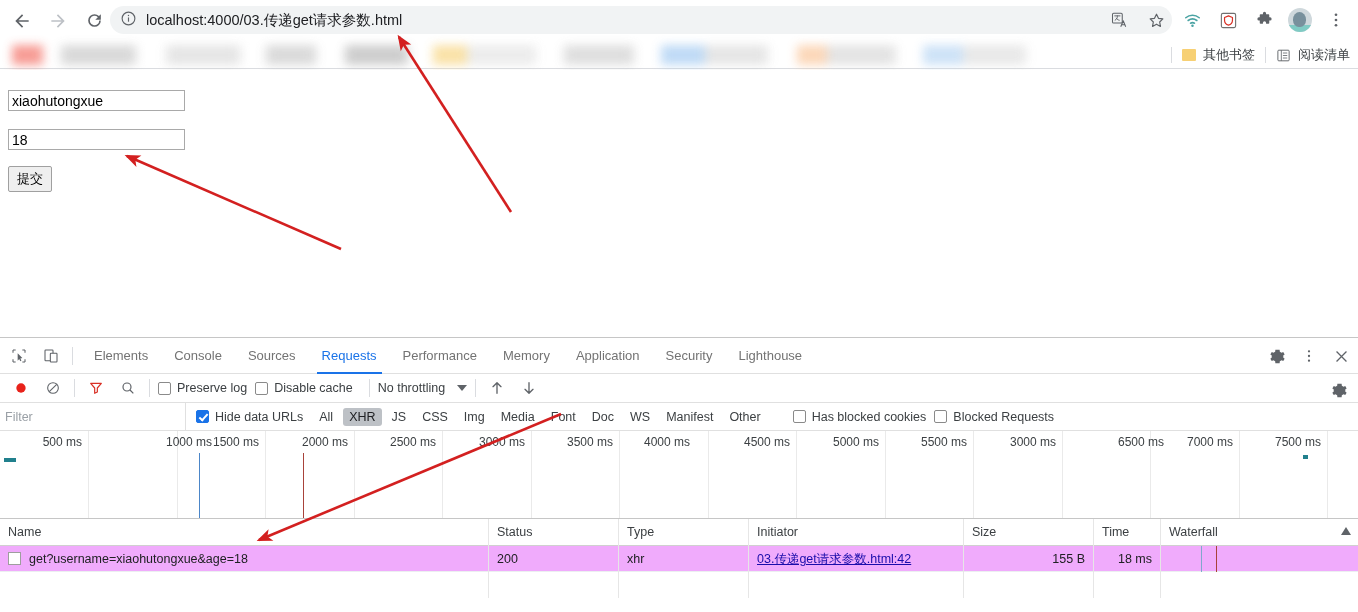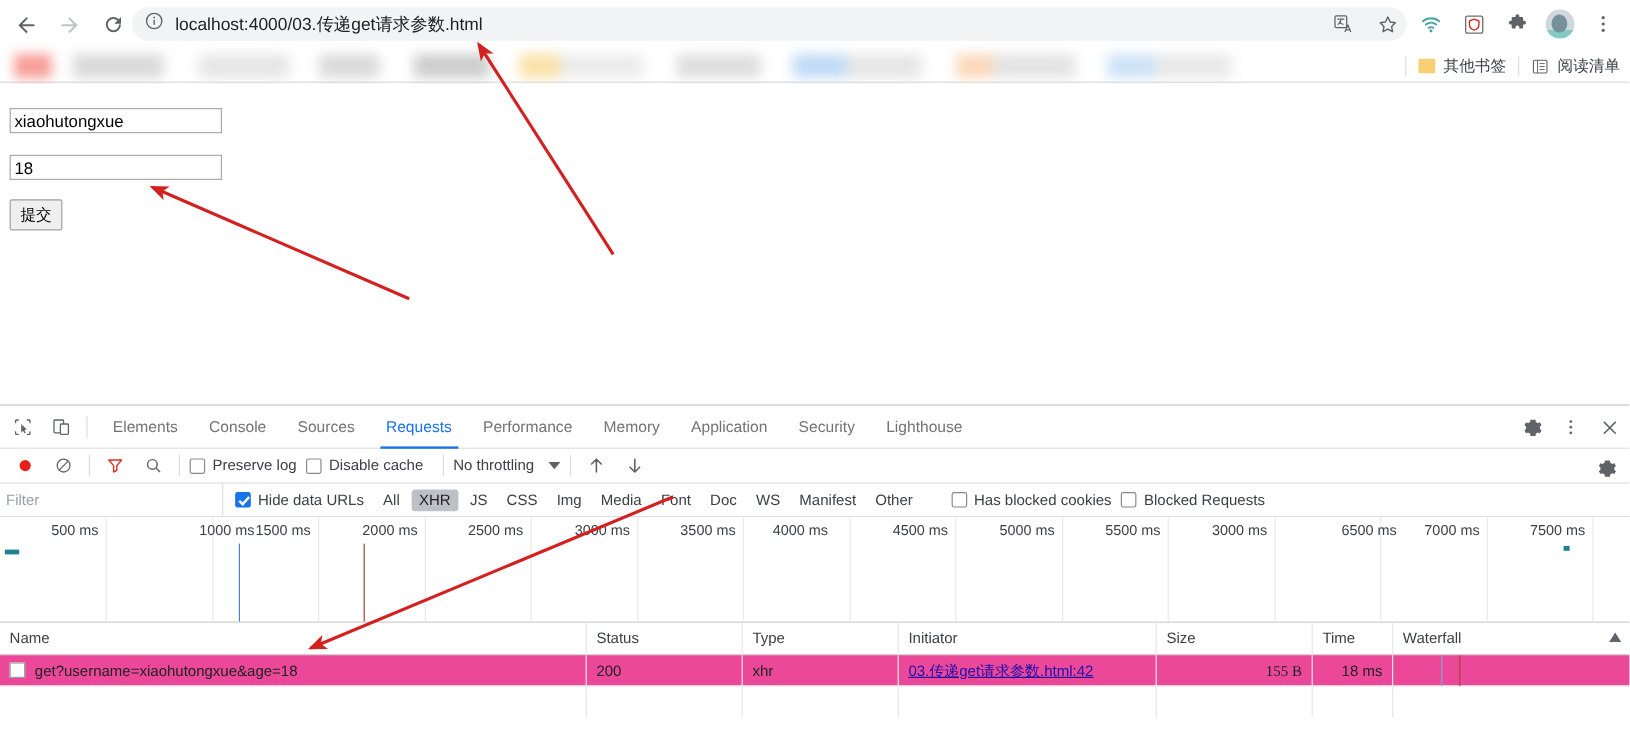--- a/index.html
+++ b/index.html
@@ -213,21 +213,21 @@
   .tbl-head {
     position: relative; height: 27px; border-bottom: 1px solid #d0d0d0;
     background: #fff;
   }
   .th {
     position: absolute; top: 0; height: 27px; line-height: 27px;
     font-size: 12.5px; color: #3c4043;
     border-left: 1px solid #e6e6e6; padding-left: 8px; white-space: nowrap;
   }
   .tbl-row {
-    position: relative; height: 26px; background: #ec4899;
+    position: relative; height: 26px; background: #f0abfc;
     border-bottom: 1px solid #eceff1;
   }
   .tbl-row.empty { background: #fff; height: 26px; border-bottom: none; }
   .td {
     position: absolute; top: 0; height: 26px; line-height: 26px;
     font-size: 12.5px; color: #202124;
     border-left: 1px solid #e6e6e6; padding-left: 8px;
     white-space: nowrap; overflow: hidden;
   }
   .td.num { padding-left: 0; padding-right: 8px; text-align: right; }
@@ -531,21 +531,21 @@
           <div class="th" style="left: 1093px; width: 67px;">Time</div>
           <div class="th" style="left: 1160px; width: 198px;">Waterfall</div>
           <div class="sort-arrow"></div>
         </div>
       <div class="tbl-row" id="tbl-row-0">
           <span class="row-chk"></span>
           <div class="td" style="left: 0px; width: 488px; border-left: none; padding-left: 29px;">get?username=xiaohutongxue&amp;age=18</div>
           <div class="td" style="left: 488px; width: 130px;">200</div>
           <div class="td" style="left: 618px; width: 130px;">xhr</div>
           <div class="td" style="left: 748px; width: 215px;"><span class="init-link">03.传递get请求参数.html:42</span></div>
-          <div class="td num" style="left: 963px; width: 130px; font-family: Liberation Serif, serif;">155 B</div>
+          <div class="td num" style="left: 963px; width: 130px;">155 B</div>
           <div class="td num" style="left: 1093px; width: 67px;">18 ms</div>
           <div class="td" style="left: 1160px; width: 198px;">
             <div class="wf-line" style="left: 40px; background: rgb(127, 168, 204);"></div>
             <div class="wf-line" style="left: 55px; background: rgb(168, 66, 58);"></div>
           </div>
         </div>
       <div class="tbl-row empty">
         <div class="td" style="left:0;width:488px;border-left:none;"></div>
         <div class="td" style="left:488px;width:130px;"></div>
         <div class="td" style="left:618px;width:130px;"></div>

